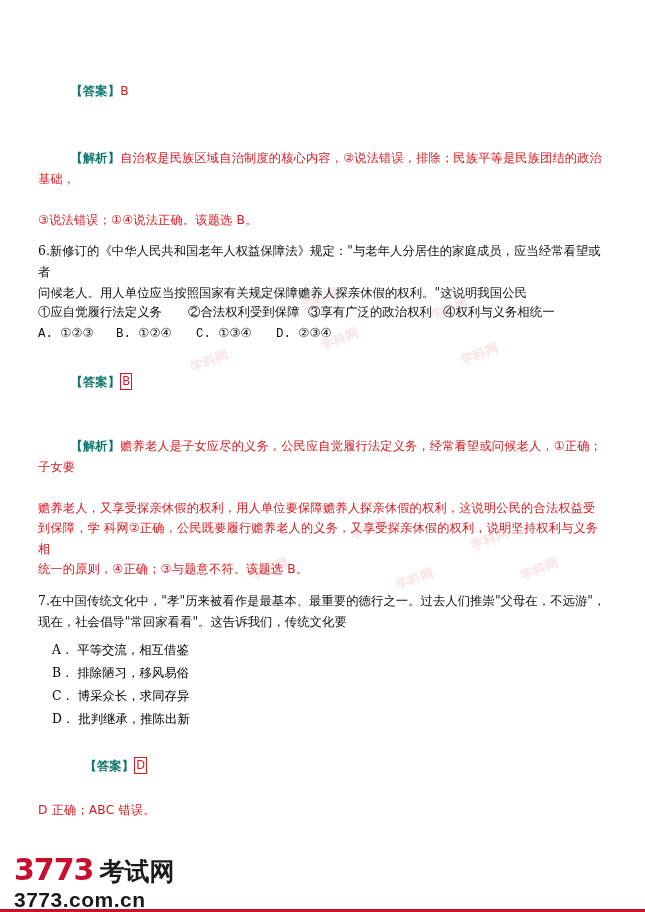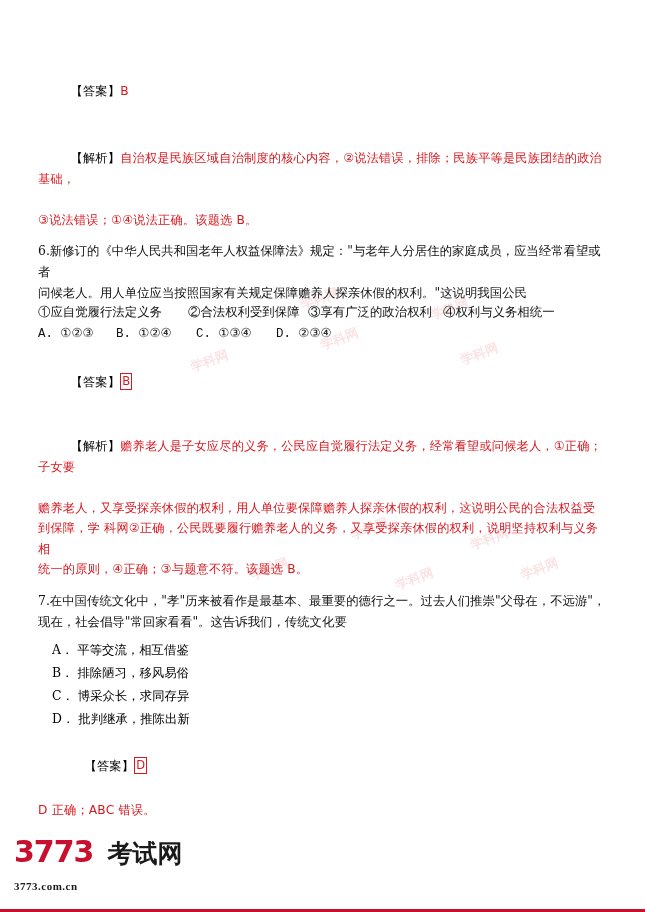--- a/index.html
+++ b/index.html
@@ -31,22 +31,22 @@
   .blk { margin: 0 0 0 0; }
   .serif { font-family: "DejaVu Serif", "Liberation Serif", serif; }
   .redline {
     font-size: 12.2px;
     line-height: 20.5px;
     color: #d71920;
     letter-spacing: 0.2px;
     white-space: pre-wrap;
   }
   .tag {
-    color: #000000;
-    font-weight: normal;
+    color: #0f766e;
+    font-weight: bold;
   }
   .boxed {
     display: inline-block;
     border: 1px solid #d71920;
     padding: 0 1px;
     line-height: 15px;
     font-size: 11.5px;
     margin-right: 2px;
     vertical-align: 1px;
   }
@@ -81,47 +81,47 @@
     transform: rotate(-20deg);
     white-space: nowrap;
     pointer-events: none;
     font-family: "DejaVu Sans", sans-serif;
   }
 
   
   .footer {
     position: absolute;
     left: 14px;
-    bottom: 20px;
+    bottom: 0;
     width: 300px;
   }
   .logo-row {
     display: flex;
     align-items: baseline;
   }
   .logo-num {
     font-size: 30px;
     font-weight: bold;
     color: #c8102e;
     font-family: "DejaVu Sans", sans-serif;
     letter-spacing: -1px;
   }
   .logo-text {
     font-size: 25px;
     font-weight: bold;
     color: #1a1a1a;
     font-family: "DejaVu Sans", sans-serif;
-    margin-left: 14px;
+    margin-left: 6px;
   }
   .logo-url {
-    font-size: 11px;
+    font-size: 21px;
     font-weight: bold;
     color: #1a1a1a;
-    font-family: Liberation Serif, serif;
-    margin-top: 10px;
+    font-family: Liberation Sans, sans-serif;
+    margin-top: 0;
     letter-spacing: 0.5px;
   }
   .bottom-rule {
     position: absolute;
     left: 0;
     bottom: 0;
     width: 645px;
     height: 3px;
     background: #c8102e;
   }

